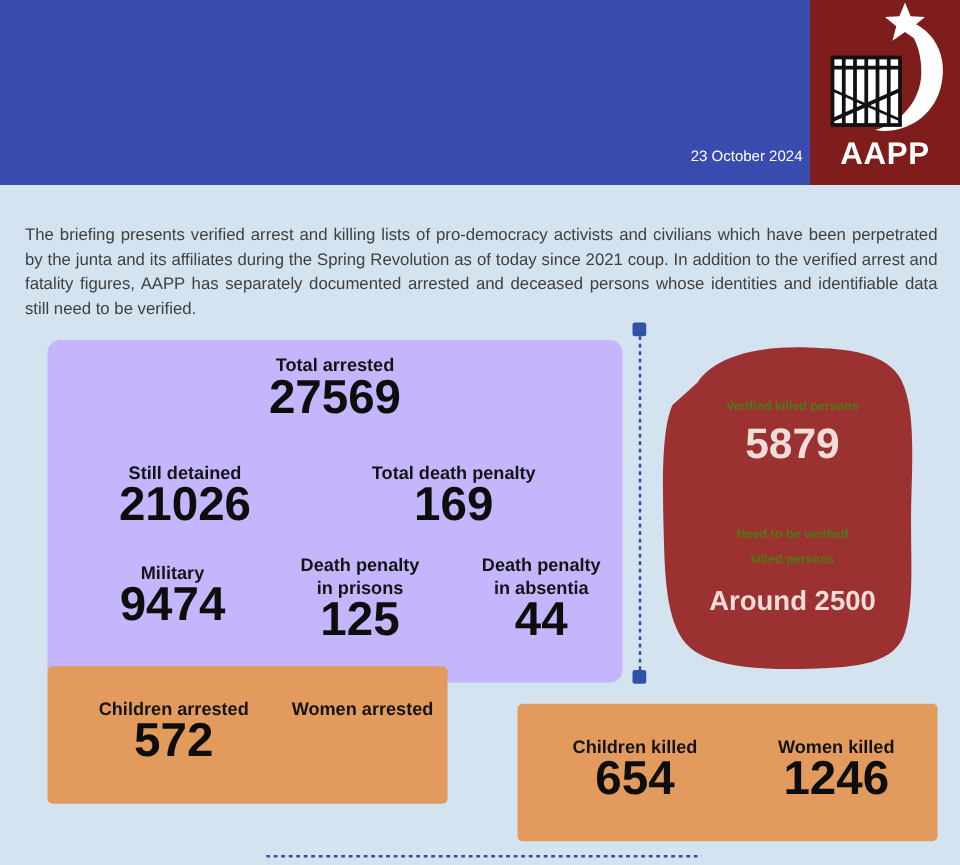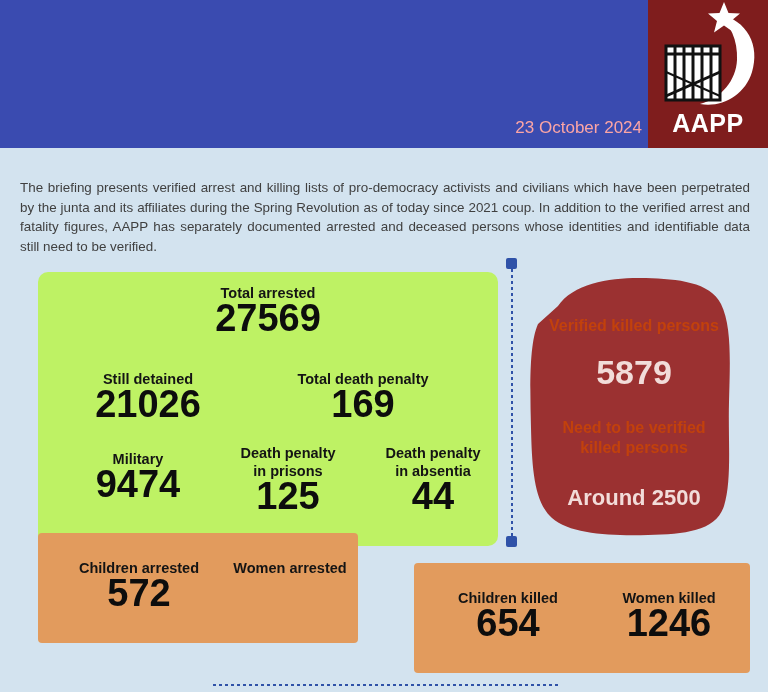--- a/index.html
+++ b/index.html
@@ -31,22 +31,22 @@
     font-size: 27px;
     font-weight: bold;
     color: #dfe3f5;
     letter-spacing: -0.3px;
     white-space: nowrap;
   }
   .header-date {
     position: absolute;
     right: 126px;
     top: 118px;
-    font-size: 17px;
-    color: #fca5a5;
+    font-size: 12px;
+    color: #ffffff;
     white-space: nowrap;
   }
 
   
   .logo-box {
     position: absolute;
     right: 0; top: 0;
     width: 120px;
     height: 148px;
     background: #7f1d1d;
@@ -77,21 +77,21 @@
     text-align: justify;
   }
 
   
   .pink-panel {
     position: absolute;
     left: 38px;
     top: 272px;
     width: 460px;
     height: 274px;
-    background: #bef264;
+    background: #c4b5fd;
     border-radius: 10px;
   }
   .stat-label {
     font-size: 14.5px;
     font-weight: bold;
     color: #141414;
     line-height: 18px;
     white-space: nowrap;
   }
   .stat-value {
@@ -115,32 +115,31 @@
   .blob-content {
     position: absolute;
     left: 0; top: 0;
     width: 232px;
     height: 268px;
   }
   .blob-label {
     position: absolute;
     width: 232px;
     text-align: center;
-    font-size: 16px;
-    font-weight: bold;
-    color: #c2410c;
+    font-size: 10px;
+    font-weight: bold;
+    color: #4d7c0f;
     line-height: 20px;
   }
   .blob-value {
     position: absolute;
     width: 232px;
     text-align: center;
     font-weight: bold;
     color: #f2dcd9;
-    margin-top: 17px;
   }
 
   
   .orange-panel {
     position: absolute;
     background: #e29b5d;
     border-radius: 4px;
   }
   .orange-left  { left: 38px;  top: 533px; width: 320px; height: 110px; }
   .orange-right { left: 414px; top: 563px; width: 336px; height: 110px; }

